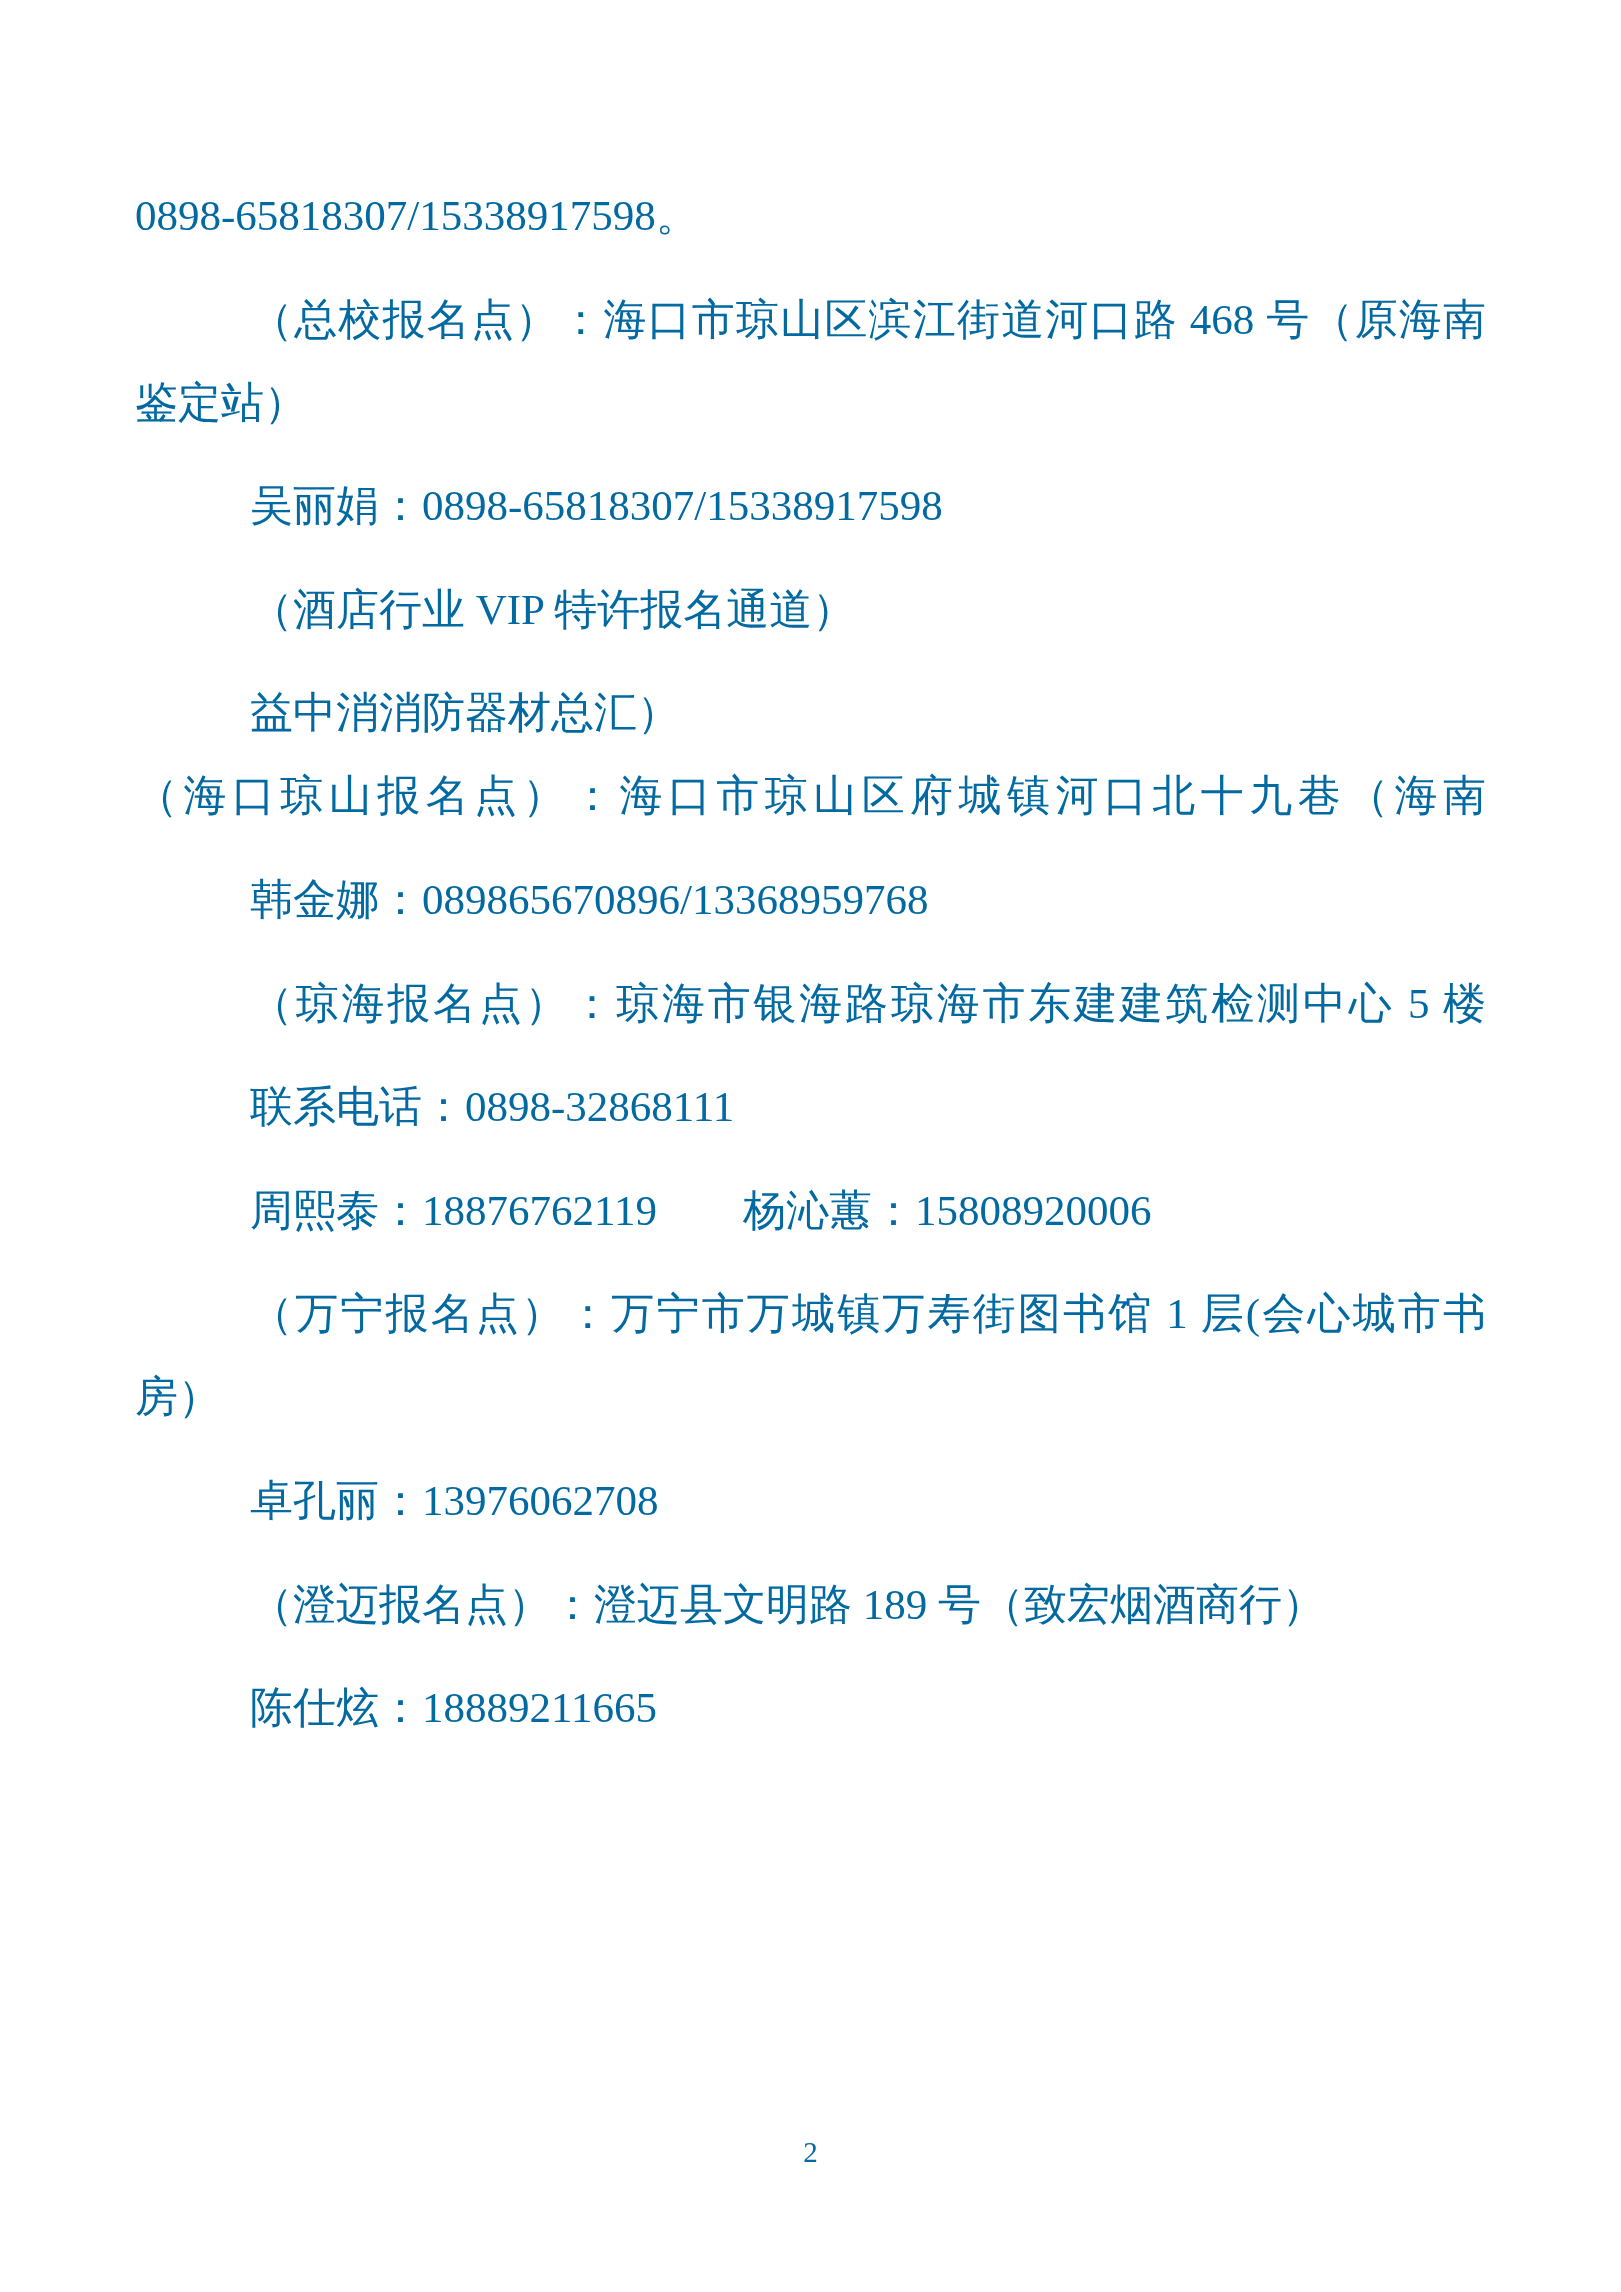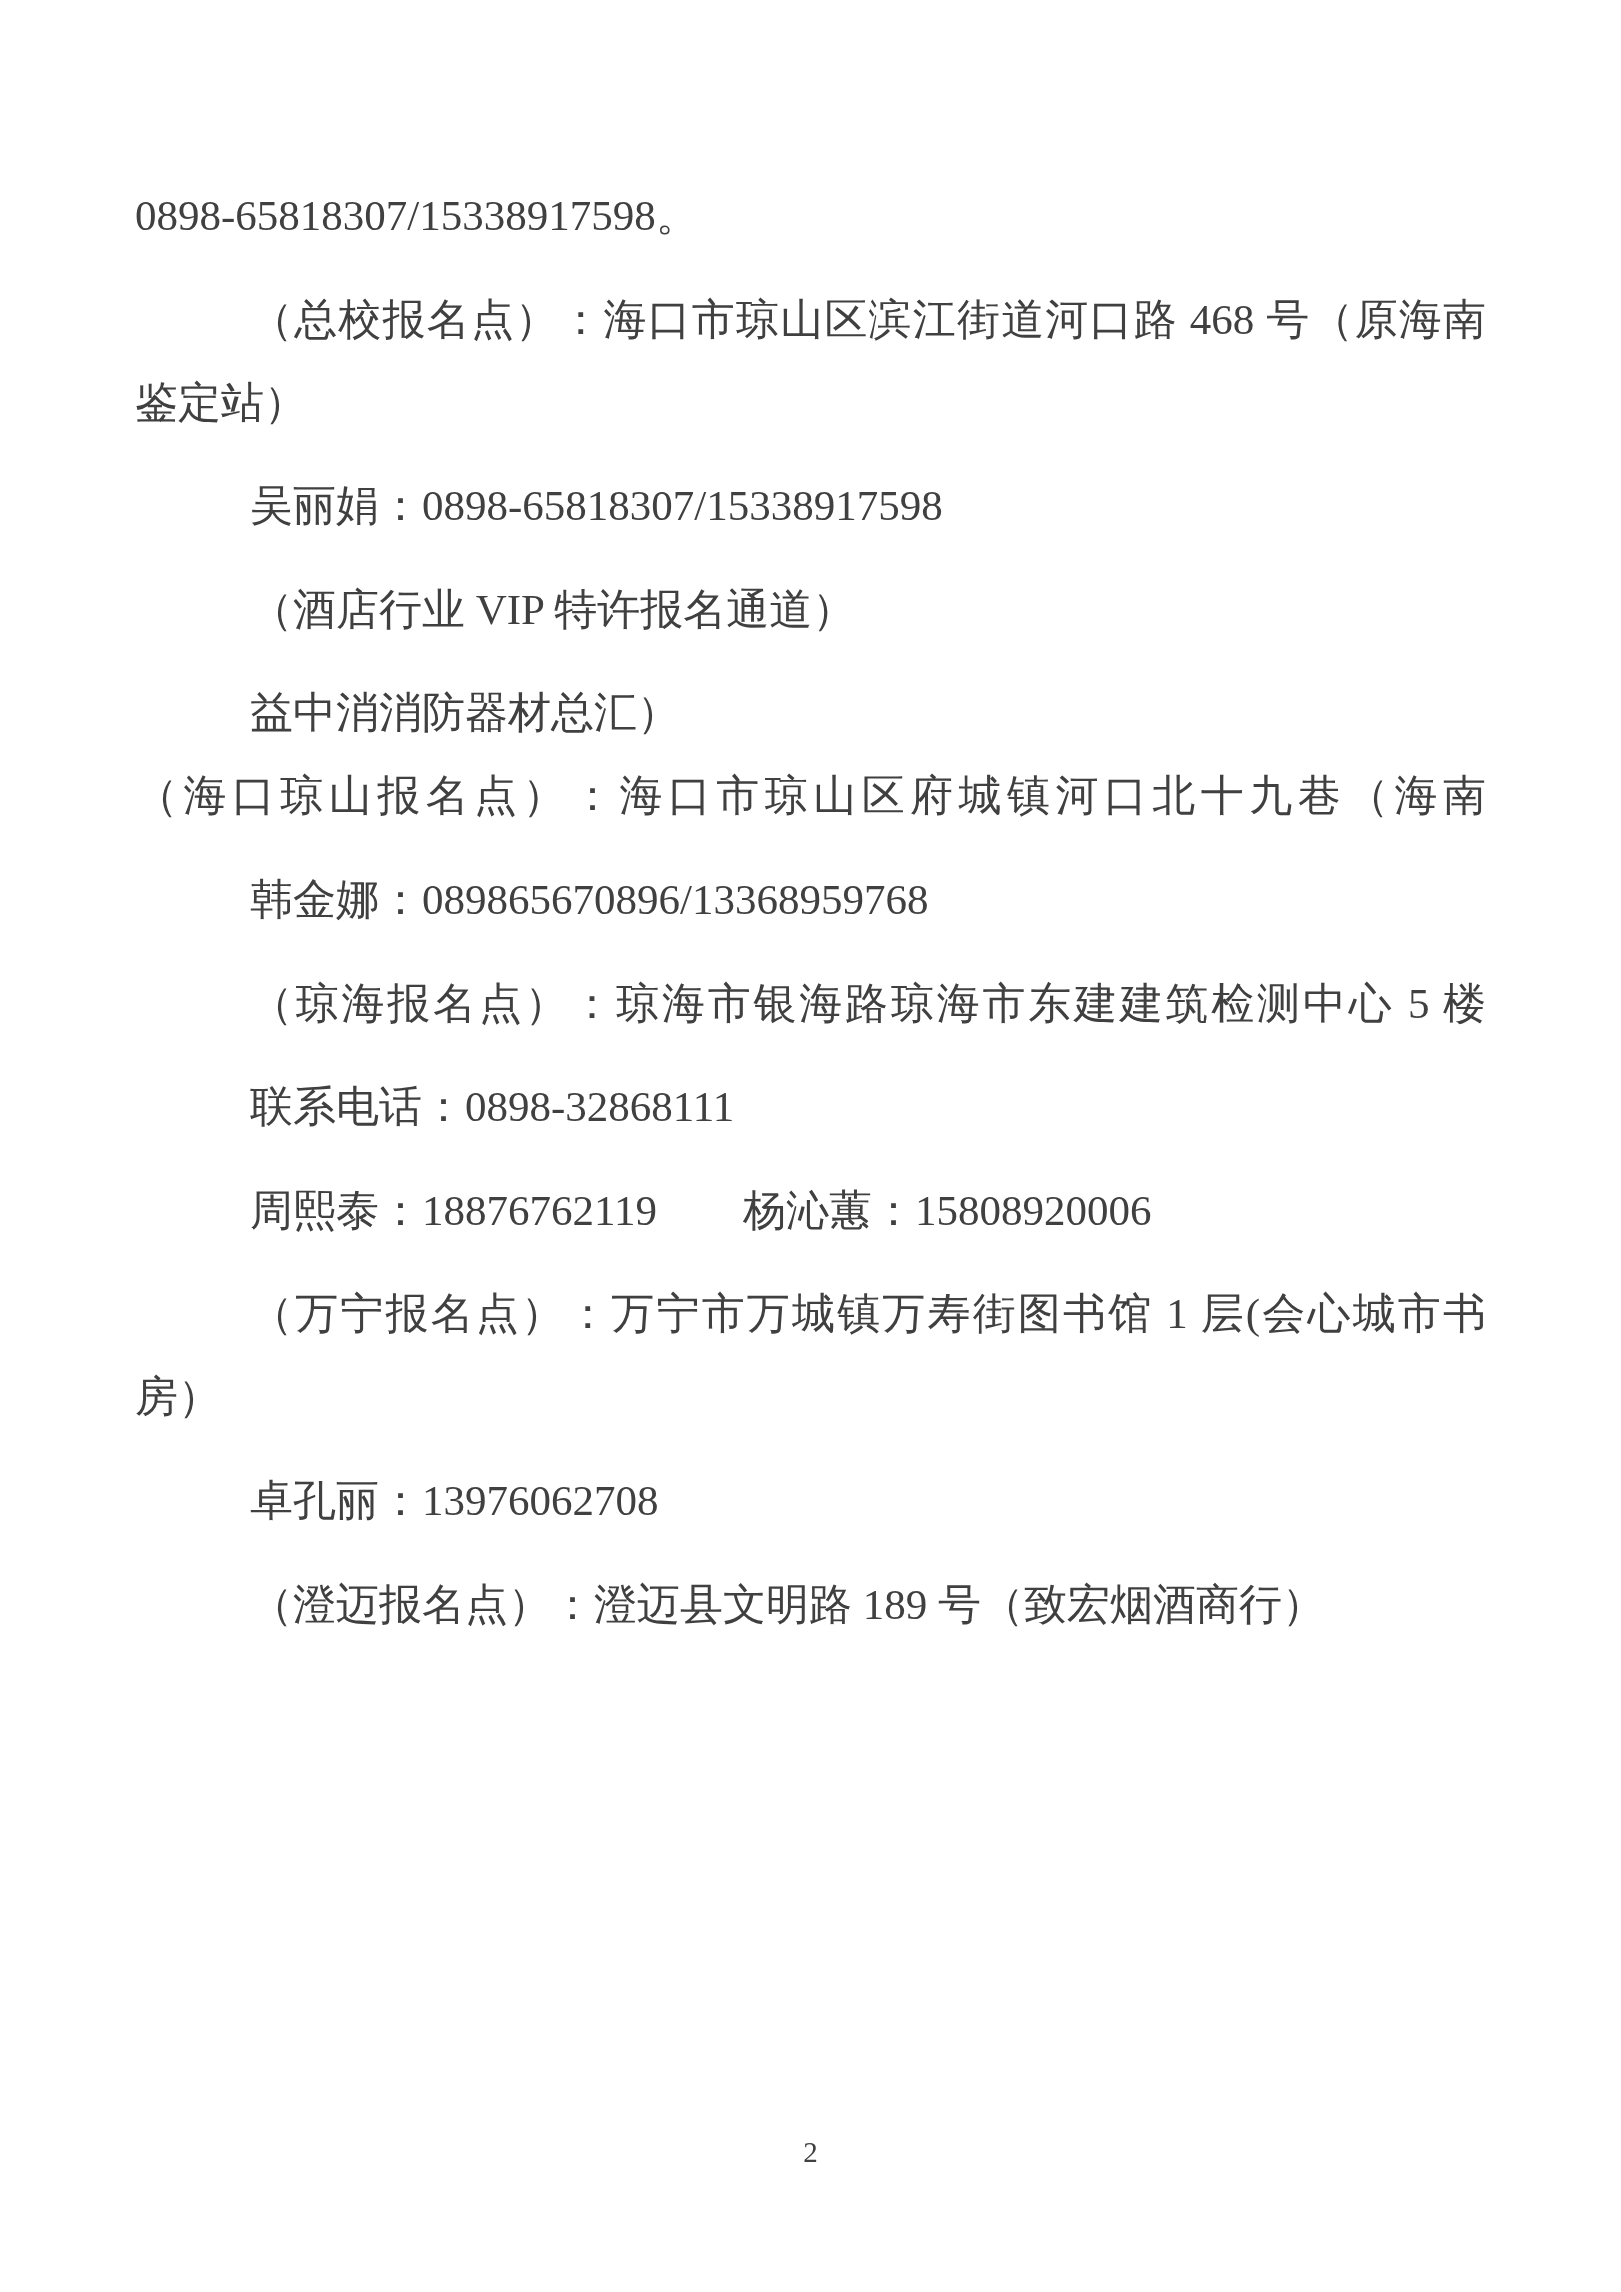--- a/index.html
+++ b/index.html
@@ -5,21 +5,21 @@
   html, body {
     margin: 0;
     padding: 0;
     background: #ffffff;
   }
   .page {
     position: relative;
     width: 1621px;
     height: 2293px;
     background: #ffffff;
-    color: #404040;
+    color: #0369a1;
     font-family: "Liberation Serif", "DejaVu Serif", serif;
     overflow: hidden;
   }
   .doc-body {
     position: absolute;
     left: 135px;
     right: 135px;
     top: 174px;
     font-size: 43px;
   }
@@ -91,18 +91,21 @@
       <p class="para indent">
         <span class="line full">（万宁报名点）：万宁市万城镇万寿街图书馆 1 层(会心城市书</span>
         <span class="line">房）</span>
       </p>
       <p class="para indent">
         <span class="line">卓孔丽：13976062708</span>
       </p>
       <p class="para indent">
         <span class="line">（澄迈报名点）：澄迈县文明路 189 号（致宏烟酒商行）</span>
       </p>
+      <p class="para indent">
+        <span class="line">陈仕炫：18889211665</span>
+      </p>
     </main>
   <footer class="page-footer">
     <span class="page-number">2</span>
   </footer>
 </div>
 
 
 </body></html>

